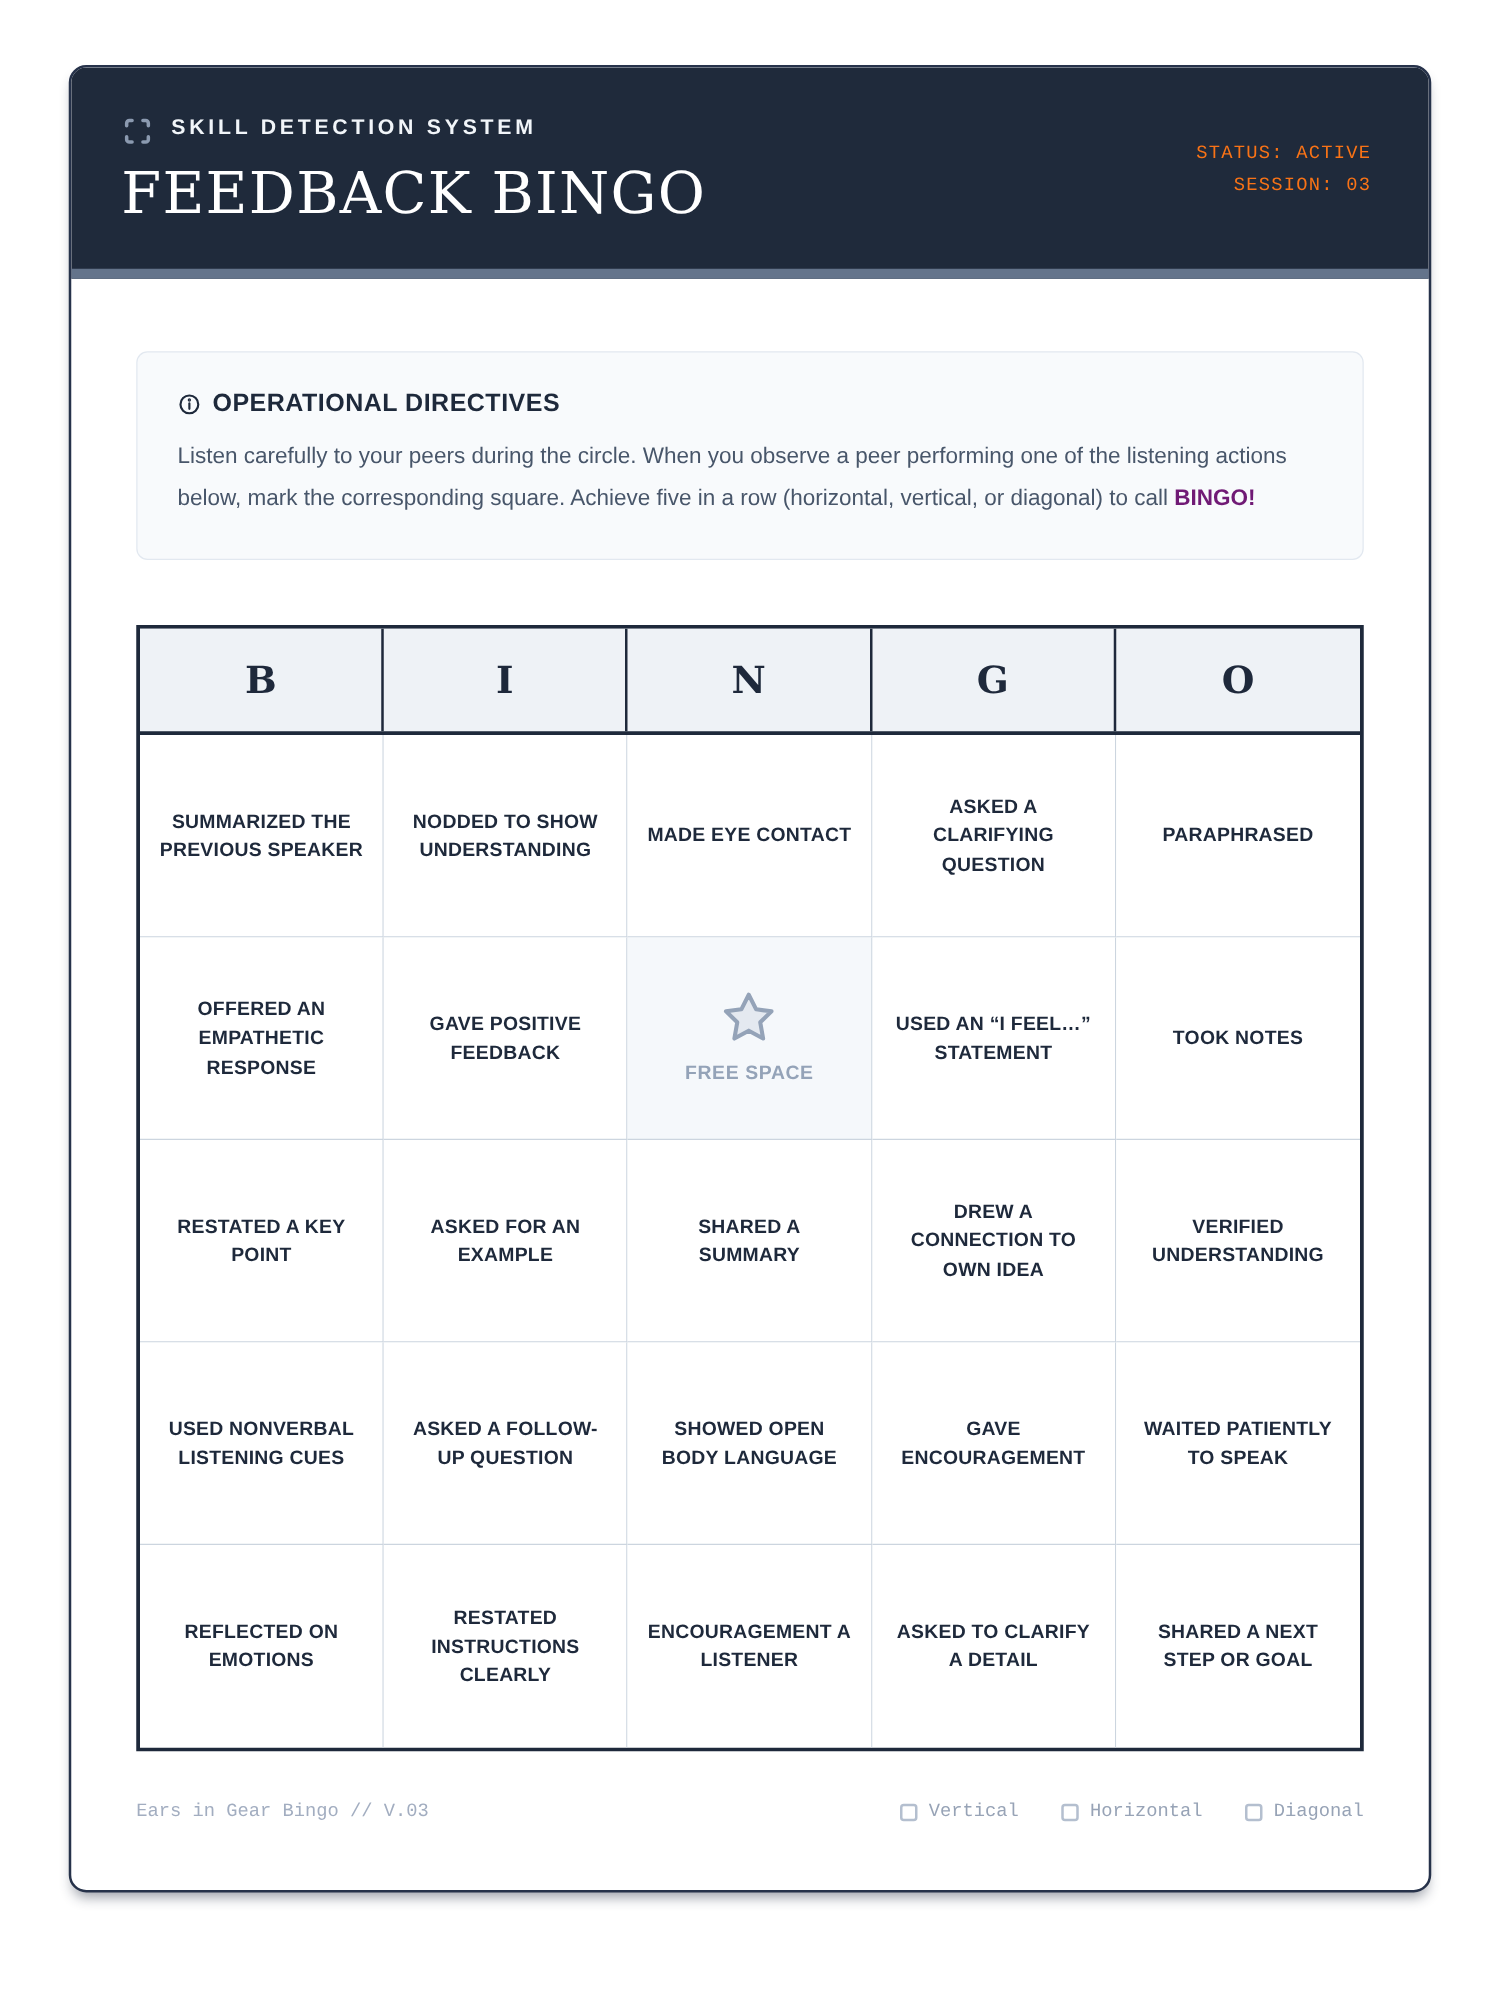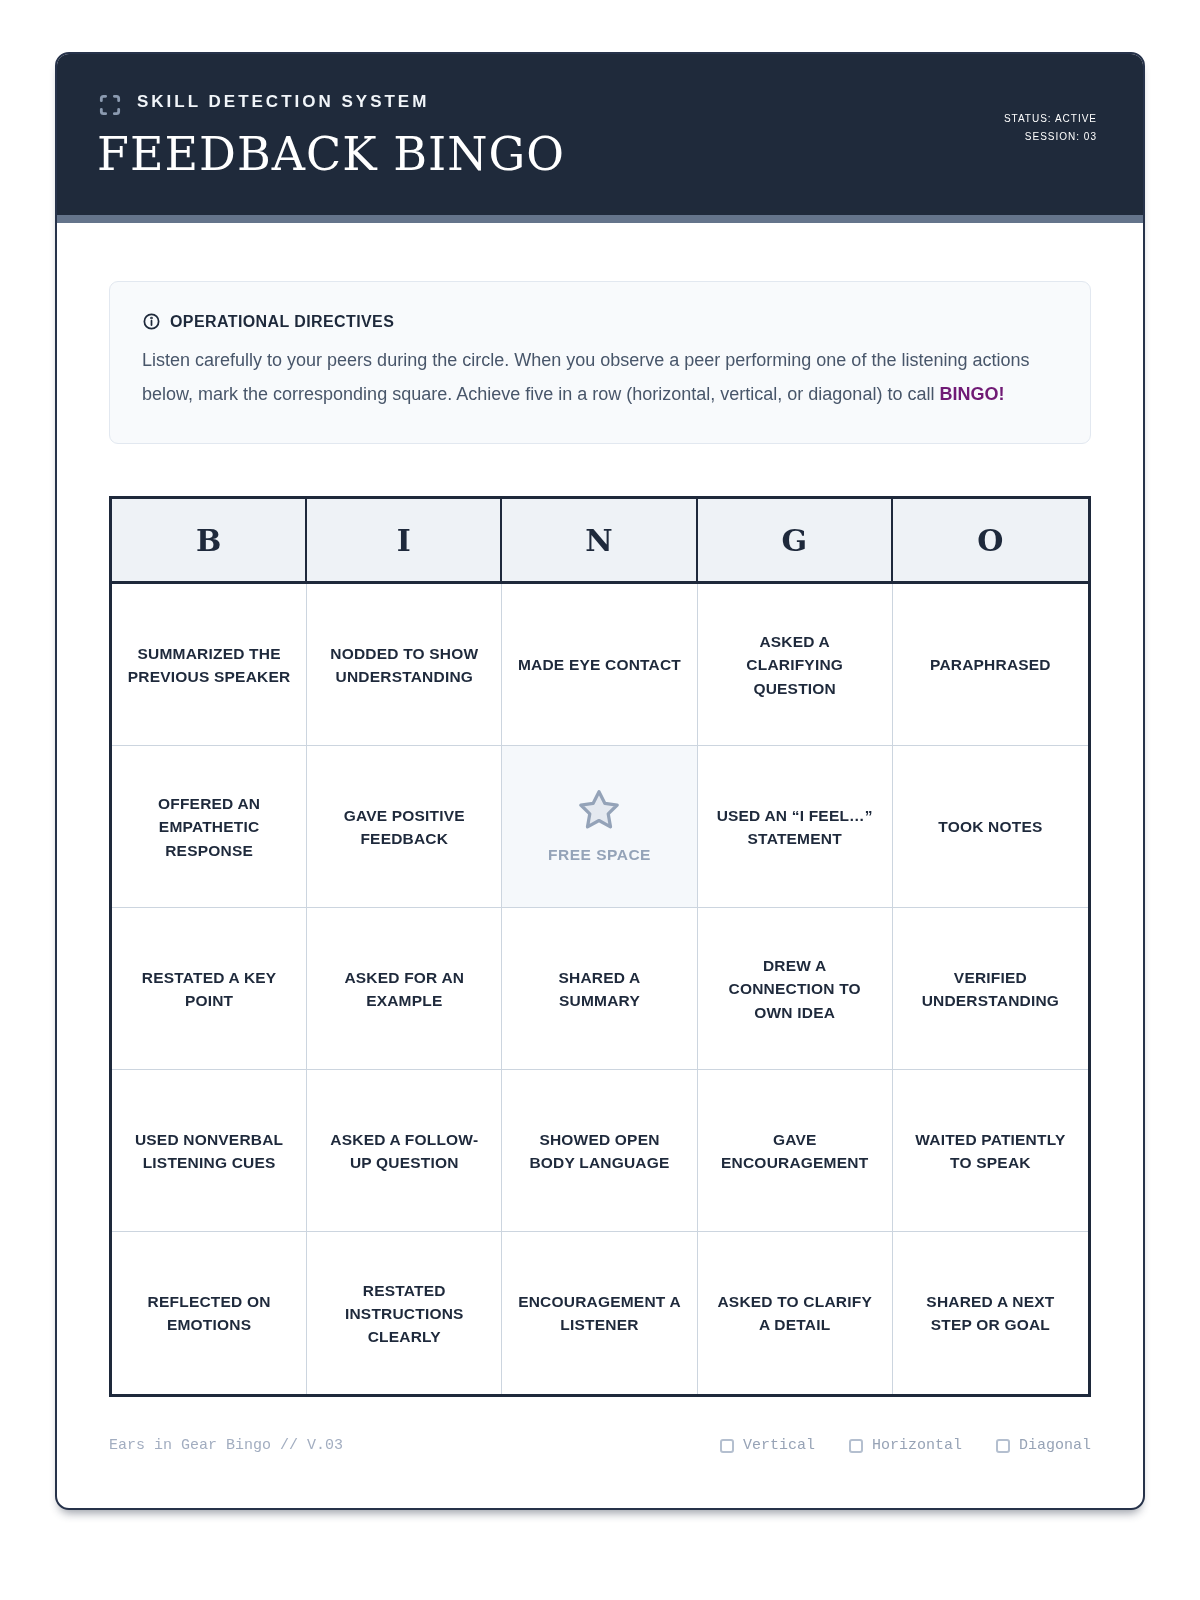--- a/index.html
+++ b/index.html
@@ -40,38 +40,38 @@
   .brand{
     font-size:17px;font-weight:bold;letter-spacing:3px;color:#f1f5f9;
   }
   .title{
     font-family:"DejaVu Serif","Liberation Serif",serif;
     font-weight:normal;font-size:46px;letter-spacing:1px;color:#ffffff;
   }
   .hdr-meta{
     position:absolute;right:46px;top:56px;
     text-align:right;
-    font-family:Liberation Sans, sans-serif;
-    font-size:10px;line-height:1.75;letter-spacing:1px;
-    color:#ffffff;
+    font-family:Liberation Mono, monospace;
+    font-size:15px;line-height:1.75;letter-spacing:1px;
+    color:#f97316;
   }
 
   
   .content{padding:0 52px 54px;}
 
   .directives{
     margin-top:58px;
     background:var(--box-bg);
     border:1px solid var(--box-border);
     border-radius:9px;
     padding:30px 32px 32px;
   }
   .directives-title{
     display:flex;align-items:center;gap:9px;
-    font-size:16px;font-weight:bold;letter-spacing:.4px;
+    font-size:20px;font-weight:bold;letter-spacing:.4px;
     color:var(--ink);margin-bottom:12px;
   }
   .directives-body{
     font-size:18px;line-height:1.9;color:var(--body-text);
   }
   .directives-body strong{color:#701a75;}
 
   
   .grid{
     margin-top:52px;

